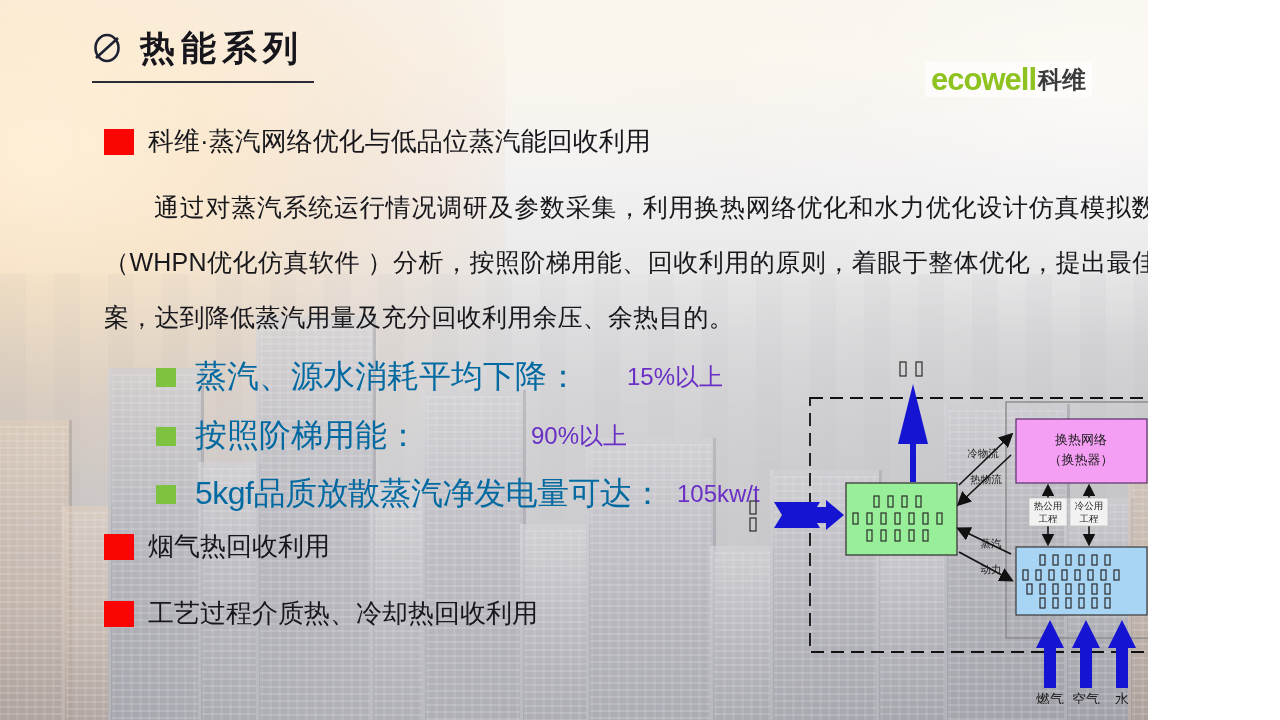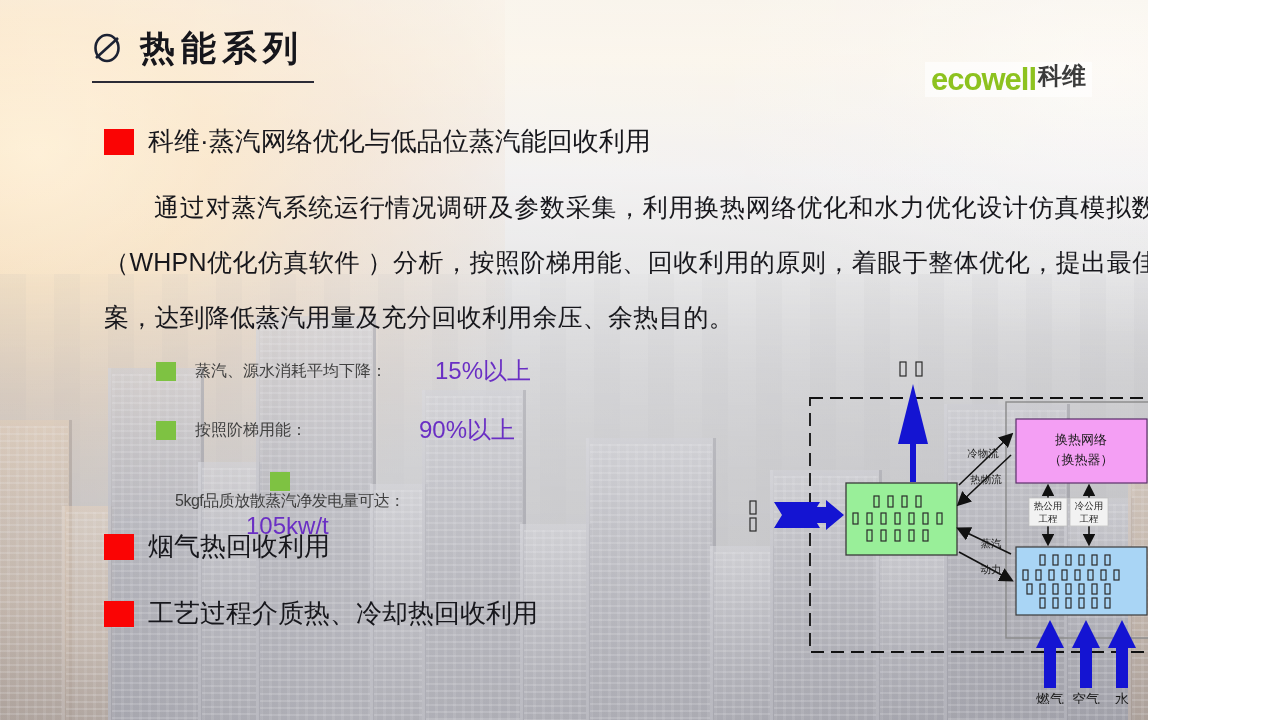--- a/index.html
+++ b/index.html
@@ -115,21 +115,21 @@
     white-space:nowrap;
   }
   .hdr-rule {
     margin-top:16px;
     width:222px; height:2px;
     background:#2b2b36;
   }
 
   .logo {
     position:absolute; right:56px; top:62px;
-    display:flex; align-items:flex-start; gap:2px;
+    display:flex; align-items:center; gap:2px;
     background: rgba(255,255,255,0.62);
     padding:2px 6px;
   }
   .logo-eco {
     font-size:31px; font-weight:bold; color:#8dc21f;
     letter-spacing:-1px; line-height:1;
   }
   .logo-cn {
     font-size:24px; font-weight:bold; color:#3b3b3b;
     letter-spacing:0px; line-height:1;
@@ -161,31 +161,31 @@
     text-indent:50px;
     text-align:justify;
     letter-spacing:0.2px;
   }
 
   .metric {
     position:absolute;
     display:flex; align-items:center;
   }
   .metric .mlabel {
-    font-size:16px; color:#404040; white-space:nowrap;
+    font-size:32px; color:#0369a1; white-space:nowrap;
     margin-left:19px;
   }
   .metric .mval {
     font-size:24px; color:#6a2fc4; white-space:nowrap;
   }
   #m1 { left:156px; top:355px; }
   #m1 .mval { margin-left:48px; }
   #m2 { left:156px; top:414px; }
   #m2 .mval { margin-left:112px; }
-  #m3 { left:156px; top:472px;flex-direction:column; }
+  #m3 { left:156px; top:472px; }
   #m3 .mval { margin-left:14px; }
   #m3 .mlabel { letter-spacing:-0.5px; }
 
   
   .diagram {
     position:absolute;
     left:748px; top:352px;
     width:532px; height:352px;text-align:center;
   }
   .diagram svg { display:block; }

